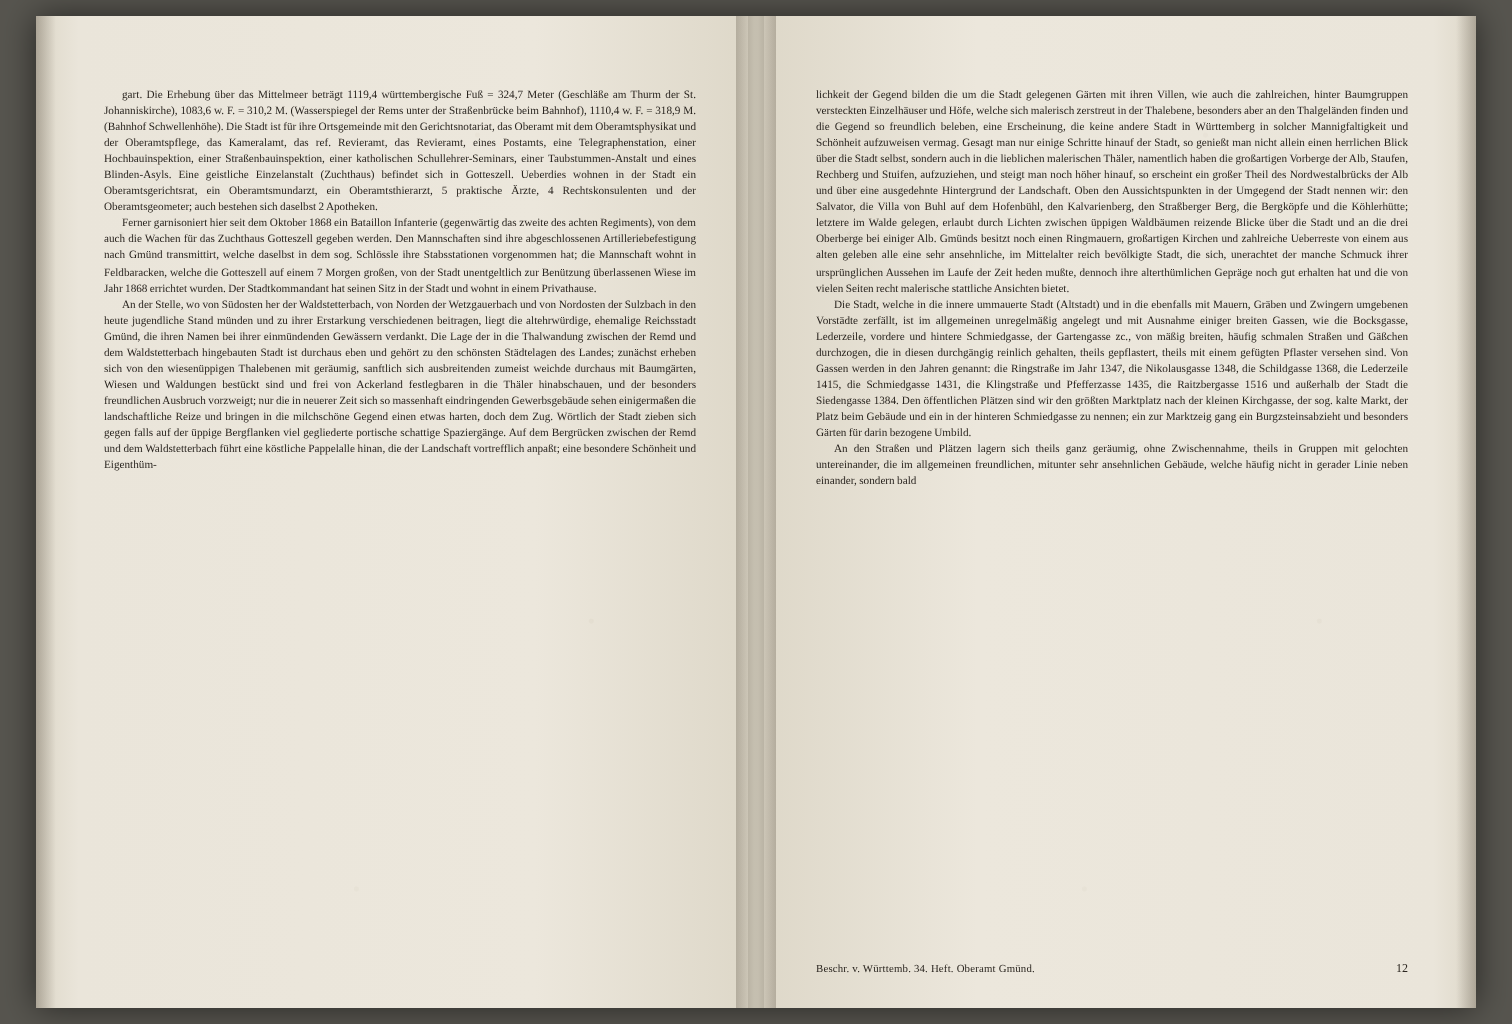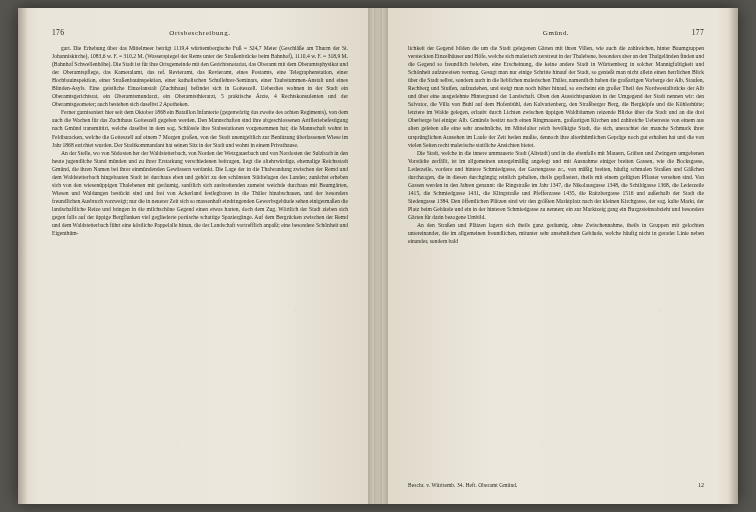--- a/index.html
+++ b/index.html
@@ -149,44 +149,30 @@
   }
 </style>
 </head>
 <body>
 
 <div class="book">
   <div class="page-spread">
 
     <div class="page left">
       <div class="speckle"></div>
-      <div class="running-head">
-        <div class="rh-row">
-          <span class="folio">176</span>
-          <span class="head-title">Ortsbeschreibung.</span>
-          <span class="folio" style="visibility:hidden">176</span>
-        </div>
-      </div>
       <div class="text-block">
         <p class="para first">gart. Die Erhebung über das Mittelmeer beträgt 1119,4 württembergische Fuß = 324,7 Meter (Geschläße am Thurm der St. Johanniskirche), 1083,6 w. F. = 310,2 M. (Wasserspiegel der Rems unter der Straßenbrücke beim Bahnhof), 1110,4 w. F. = 318,9 M. (Bahnhof Schwellenhöhe). Die Stadt ist für ihre Ortsgemeinde mit den Gerichtsnotariat, das Oberamt mit dem Oberamtsphysikat und der Oberamtspflege, das Kameralamt, das ref. Revieramt, das Revieramt, eines Postamts, eine Telegraphenstation, einer Hochbauinspektion, einer Straßenbauinspektion, einer katholischen Schullehrer-Seminars, einer Taubstummen-Anstalt und eines Blinden-Asyls. Eine geistliche Einzelanstalt (Zuchthaus) befindet sich in Gotteszell. Ueberdies wohnen in der Stadt ein Oberamtsgerichtsrat, ein Oberamtsmundarzt, ein Oberamtsthierarzt, 5 praktische Ärzte, 4 Rechtskonsulenten und der Oberamtsgeometer; auch bestehen sich daselbst 2 Apotheken.</p>
         <p class="para">Ferner garnisoniert hier seit dem Oktober 1868 ein Bataillon Infanterie (gegenwärtig das zweite des achten Regiments), von dem auch die Wachen für das Zuchthaus Gotteszell gegeben werden. Den Mannschaften sind ihre abgeschlossenen Artilleriebefestigung nach Gmünd transmittirt, welche daselbst in dem sog. Schlössle ihre Stabsstationen vorgenommen hat; die Mannschaft wohnt in Feldbaracken, welche die Gotteszell auf einem 7 Morgen großen, von der Stadt unentgeltlich zur Benützung überlassenen Wiese im Jahr 1868 errichtet wurden. Der Stadtkommandant hat seinen Sitz in der Stadt und wohnt in einem Privathause.</p>
         <p class="para">An der Stelle, wo von Südosten her der Waldstetterbach, von Norden der Wetzgauerbach und von Nordosten der Sulzbach in den heute jugendliche Stand münden und zu ihrer Erstarkung verschiedenen beitragen, liegt die altehrwürdige, ehemalige Reichsstadt Gmünd, die ihren Namen bei ihrer einmündenden Gewässern verdankt. Die Lage der in die Thalwandung zwischen der Remd und dem Waldstetterbach hingebauten Stadt ist durchaus eben und gehört zu den schönsten Städtelagen des Landes; zunächst erheben sich von den wiesenüppigen Thalebenen mit geräumig, sanftlich sich ausbreitenden zumeist weichde durchaus mit Baumgärten, Wiesen und Waldungen bestückt sind und frei von Ackerland festlegbaren in die Thäler hinabschauen, und der besonders freundlichen Ausbruch vorzweigt; nur die in neuerer Zeit sich so massenhaft eindringenden Gewerbsgebäude sehen einigermaßen die landschaftliche Reize und bringen in die milchschöne Gegend einen etwas harten, doch dem Zug. Wörtlich der Stadt zieben sich gegen falls auf der üppige Bergflanken viel gegliederte portische schattige Spaziergänge. Auf dem Bergrücken zwischen der Remd und dem Waldstetterbach führt eine köstliche Pappelalle hinan, die der Landschaft vortrefflich anpaßt; eine besondere Schönheit und Eigenthüm-</p>
       </div>
       <div class="edge-shadow-left"></div>
     </div>
 
     <div class="page right">
       <div class="speckle"></div>
-      <div class="running-head">
-        <div class="rh-row">
-          <span class="folio" style="visibility:hidden">177</span>
-          <span class="head-title">Gmünd.</span>
-          <span class="folio">177</span>
-        </div>
-      </div>
       <div class="text-block">
         <p class="para noindent">lichkeit der Gegend bilden die um die Stadt gelegenen Gärten mit ihren Villen, wie auch die zahlreichen, hinter Baumgruppen versteckten Einzelhäuser und Höfe, welche sich malerisch zerstreut in der Thalebene, besonders aber an den Thalgeländen finden und die Gegend so freundlich beleben, eine Erscheinung, die keine andere Stadt in Württemberg in solcher Mannigfaltigkeit und Schönheit aufzuweisen vermag. Gesagt man nur einige Schritte hinauf der Stadt, so genießt man nicht allein einen herrlichen Blick über die Stadt selbst, sondern auch in die lieblichen malerischen Thäler, namentlich haben die großartigen Vorberge der Alb, Staufen, Rechberg und Stuifen, aufzuziehen, und steigt man noch höher hinauf, so erscheint ein großer Theil des Nordwestalbrücks der Alb und über eine ausgedehnte Hintergrund der Landschaft. Oben den Aussichtspunkten in der Umgegend der Stadt nennen wir: den Salvator, die Villa von Buhl auf dem Hofenbühl, den Kalvarienberg, den Straßberger Berg, die Bergköpfe und die Köhlerhütte; letztere im Walde gelegen, erlaubt durch Lichten zwischen üppigen Waldbäumen reizende Blicke über die Stadt und an die drei Oberberge bei einiger Alb. Gmünds besitzt noch einen Ringmauern, großartigen Kirchen und zahlreiche Ueberreste von einem aus alten geleben alle eine sehr ansehnliche, im Mittelalter reich bevölkigte Stadt, die sich, unerachtet der manche Schmuck ihrer ursprünglichen Aussehen im Laufe der Zeit heden mußte, dennoch ihre alterthümlichen Gepräge noch gut erhalten hat und die von vielen Seiten recht malerische stattliche Ansichten bietet.</p>
         <p class="para">Die Stadt, welche in die innere ummauerte Stadt (Altstadt) und in die ebenfalls mit Mauern, Gräben und Zwingern umgebenen Vorstädte zerfällt, ist im allgemeinen unregelmäßig angelegt und mit Ausnahme einiger breiten Gassen, wie die Bocksgasse, Lederzeile, vordere und hintere Schmiedgasse, der Gartengasse zc., von mäßig breiten, häufig schmalen Straßen und Gäßchen durchzogen, die in diesen durchgängig reinlich gehalten, theils gepflastert, theils mit einem gefügten Pflaster versehen sind. Von Gassen werden in den Jahren genannt: die Ringstraße im Jahr 1347, die Nikolausgasse 1348, die Schildgasse 1368, die Lederzeile 1415, die Schmiedgasse 1431, die Klingstraße und Pfefferzasse 1435, die Raitzbergasse 1516 und außerhalb der Stadt die Siedengasse 1384. Den öffentlichen Plätzen sind wir den größten Marktplatz nach der kleinen Kirchgasse, der sog. kalte Markt, der Platz beim Gebäude und ein in der hinteren Schmiedgasse zu nennen; ein zur Marktzeig gang ein Burgzsteinsabzieht und besonders Gärten für darin bezogene Umbild.</p>
         <p class="para">An den Straßen und Plätzen lagern sich theils ganz geräumig, ohne Zwischennahme, theils in Gruppen mit gelochten untereinander, die im allgemeinen freundlichen, mitunter sehr ansehnlichen Gebäude, welche häufig nicht in gerader Linie neben einander, sondern bald</p>
       </div>
       <div class="footline">
         <span class="sig">Beschr. v. Württemb. 34. Heft. Oberamt Gmünd.</span>
         <span class="num">12</span>
       </div>
       <div class="edge-shadow-right"></div>

